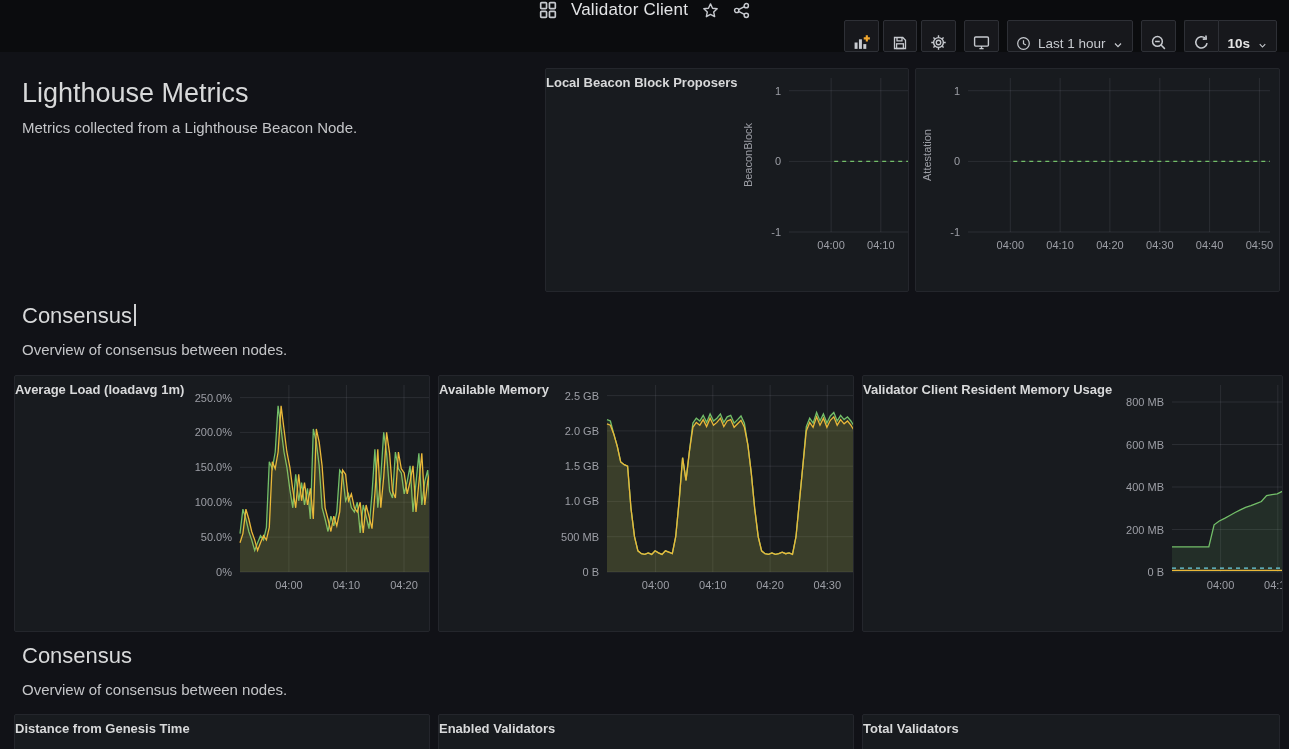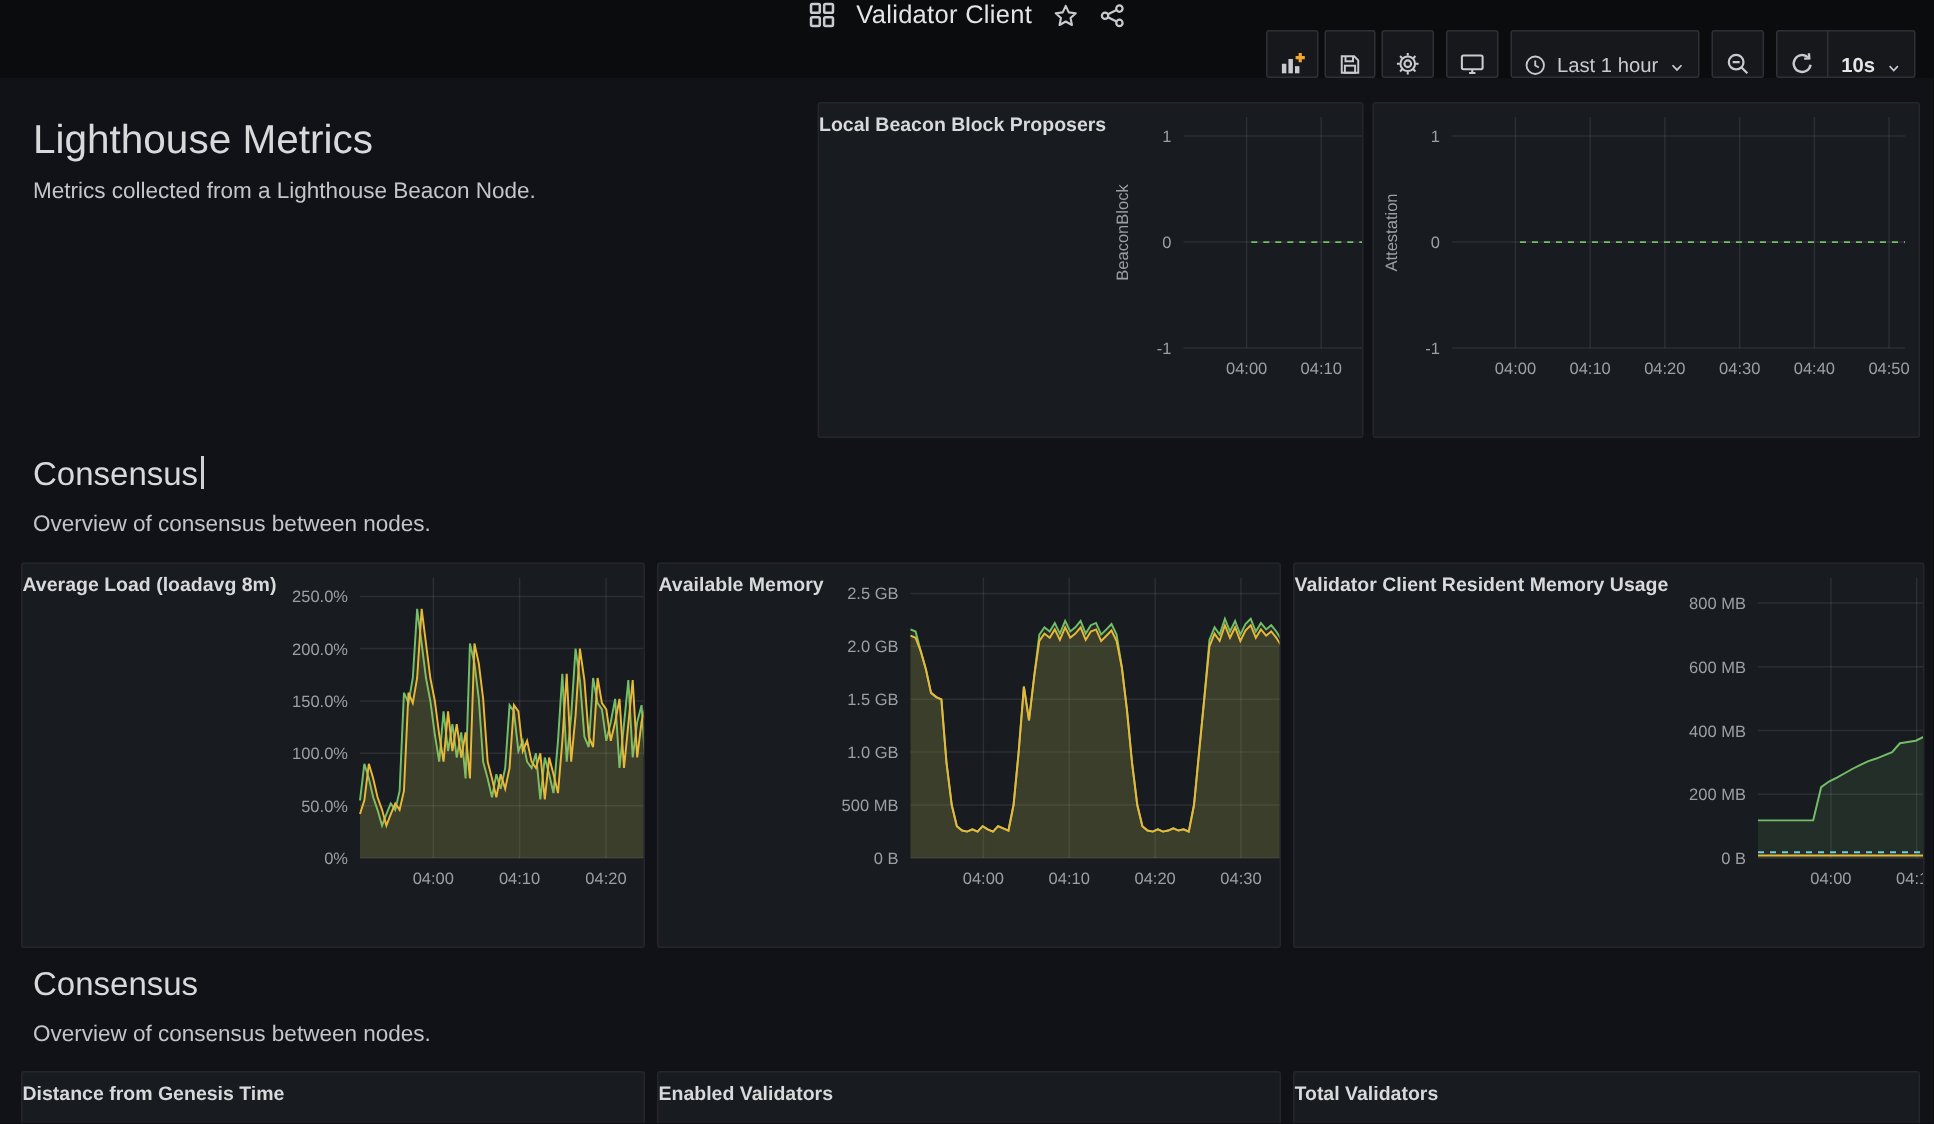--- a/index.html
+++ b/index.html
@@ -221,21 +221,21 @@
         </svg></div>
     <div class="legend">
         <div class="li">
           <span class="sw" style="background: rgb(115, 191, 105);"></span>
           <span class="lt">vc_beacon_block_proposer_count{instance="localhost:5064</span>
         </div>
       </div>
   </div>
 
   <div class="panel p-load">
-    <div class="panel-title">Average Load (loadavg 8m)</div>
+    <div class="panel-title">Average Load (loadavg 1m)</div>
     <div class="chart"><svg width="414" height="220">
           <line x1="56" x2="405" y1="196.0" y2="196.0" stroke="rgba(204,204,220,0.11)"></line>
           <text x="48" y="200" text-anchor="end">0%</text>
           <line x1="56" x2="405" y1="161.1" y2="161.1" stroke="rgba(204,204,220,0.11)"></line>
           <text x="48" y="165.1" text-anchor="end">50.0%</text>
           <line x1="56" x2="405" y1="126.2" y2="126.2" stroke="rgba(204,204,220,0.11)"></line>
           <text x="48" y="130.2" text-anchor="end">100.0%</text>
           <line x1="56" x2="405" y1="91.3" y2="91.3" stroke="rgba(204,204,220,0.11)"></line>
           <text x="48" y="95.3" text-anchor="end">150.0%</text>
           <line x1="56" x2="405" y1="56.4" y2="56.4" stroke="rgba(204,204,220,0.11)"></line>

